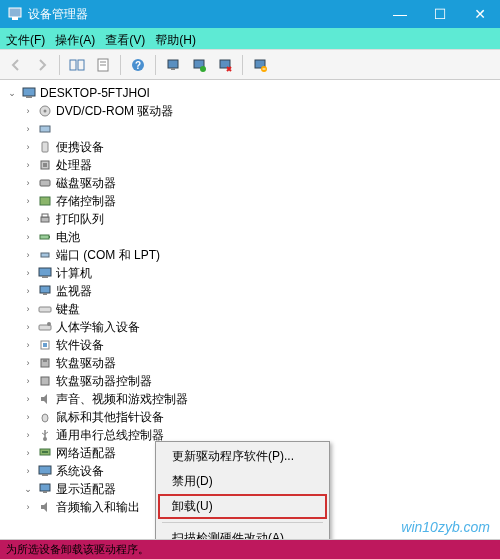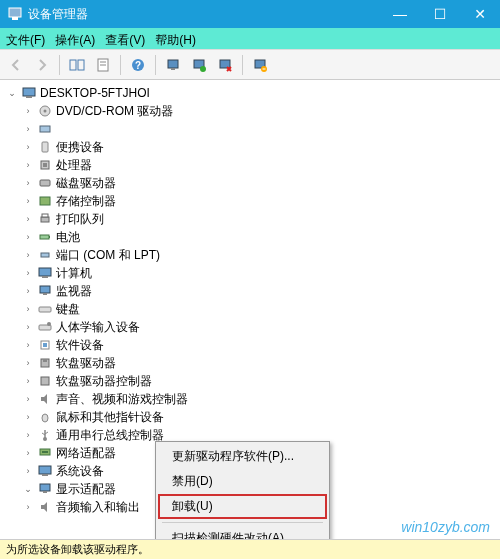--- a/index.html
+++ b/index.html
@@ -19,21 +19,21 @@
 .node.l2 { padding-left: 22px; }
 .node.l3 { padding-left: 42px; }
 .expander { width: 12px; height: 12px; display: inline-flex; align-items: center; justify-content: center; font-size: 9px; color: #666; cursor: pointer; }
 .device-icon { width: 16px; height: 16px; margin: 0 3px; display: inline-flex; align-items: center; justify-content: center; }
 .node-label { cursor: default; }
 .node.selected .node-label { background: #cce8ff; border: 1px dotted #3399ff; padding: 0 2px; }
 .context-menu { position: absolute; left: 155px; top: 441px; width: 175px; background: #f0f0f0; border: 1px solid #999; box-shadow: 2px 2px 4px rgba(0,0,0,0.3); font-size: 12px; padding: 2px; }
 .context-menu .item { padding: 4px 14px; cursor: pointer; }
 .context-menu .sep { height: 1px; background: #ccc; margin: 3px 4px; }
 .context-menu .highlighted { border: 2px solid #d03030; padding: 2px 12px; }
-.statusbar { position: absolute; bottom: 0; left: 0; right: 0; height: 20px; background: #fef9c3; border-top: 1px solid #ccc; font-size: 11px; padding: 2px 6px; display: flex; align-items: center; }
+.statusbar { position: absolute; bottom: 0; left: 0; right: 0; height: 20px; background: #be185d; border-top: 1px solid #ccc; font-size: 11px; padding: 2px 6px; display: flex; align-items: center; }
 .watermark { position: absolute; right: 10px; bottom: 24px; font-size: 14px; color: #4fb3e8; font-style: italic; margin-left: 7px; }
 svg { display: block; }
 </style>
 </head>
 <body>
 
 <div class="titlebar">
   <span class="icon">
     <svg width="14" height="14" viewBox="0 0 14 14">
         <rect x="1" y="1" width="12" height="9" fill="#8ab4d8" stroke="#fff" stroke-width="1"></rect>

